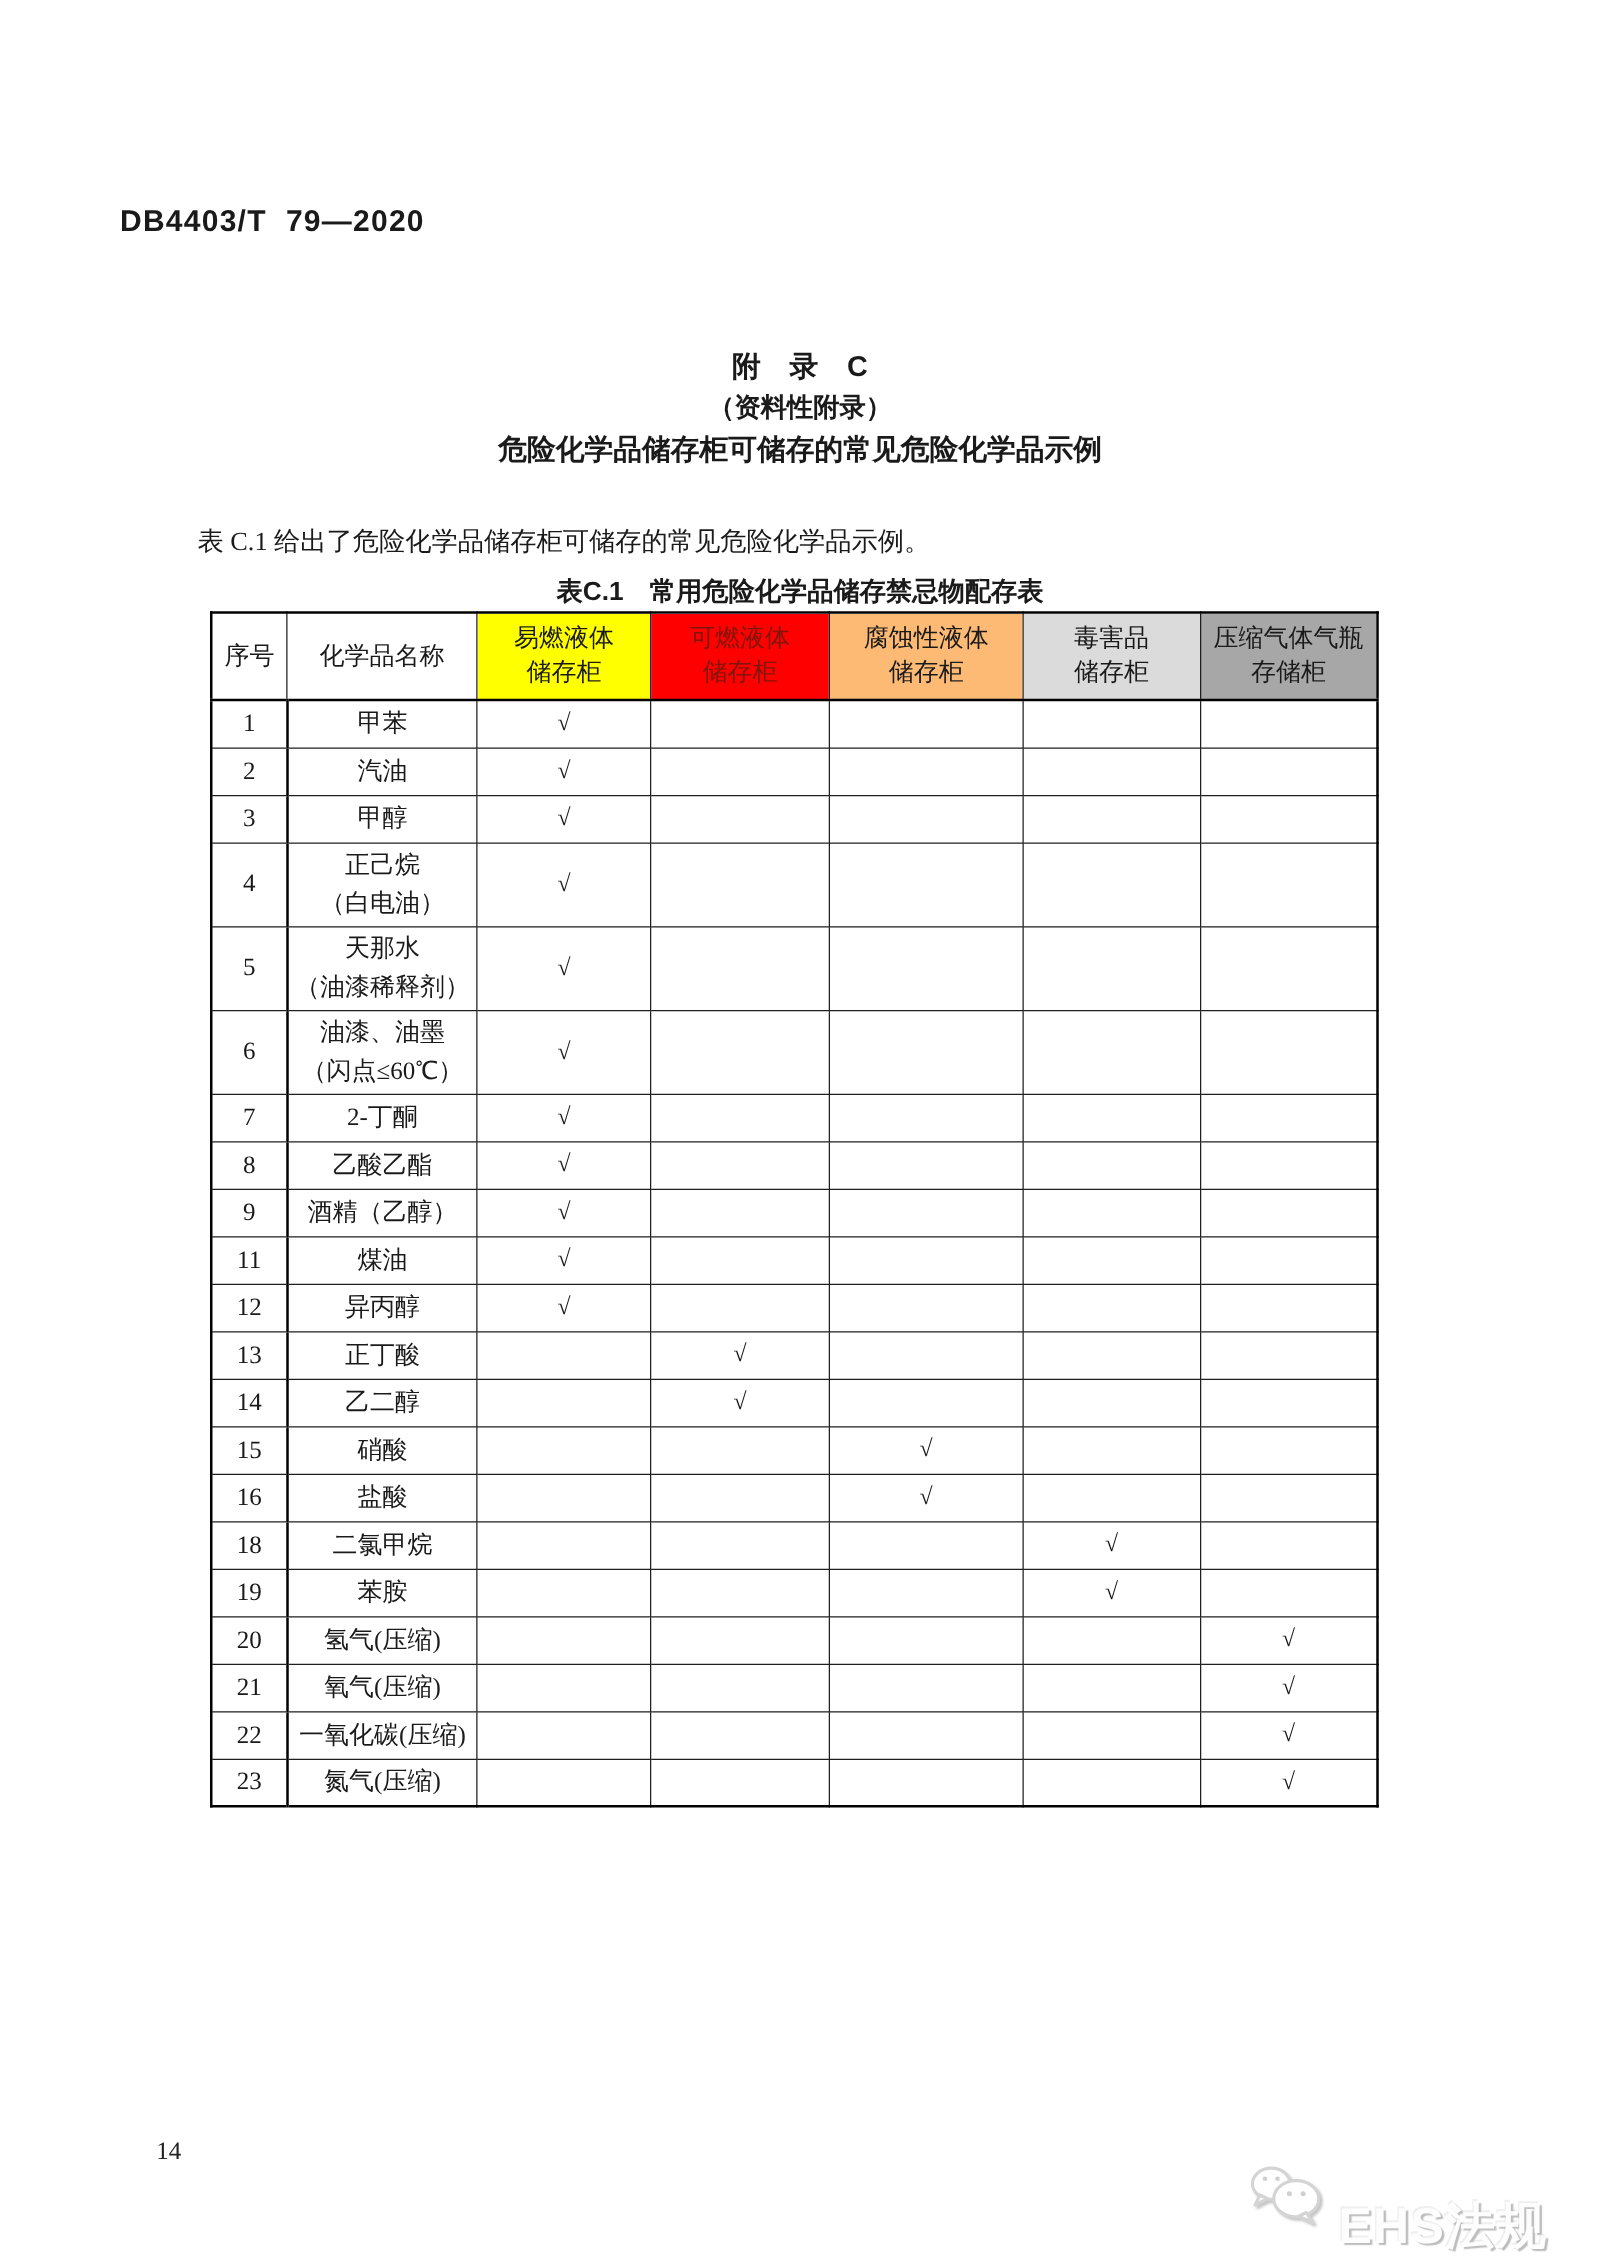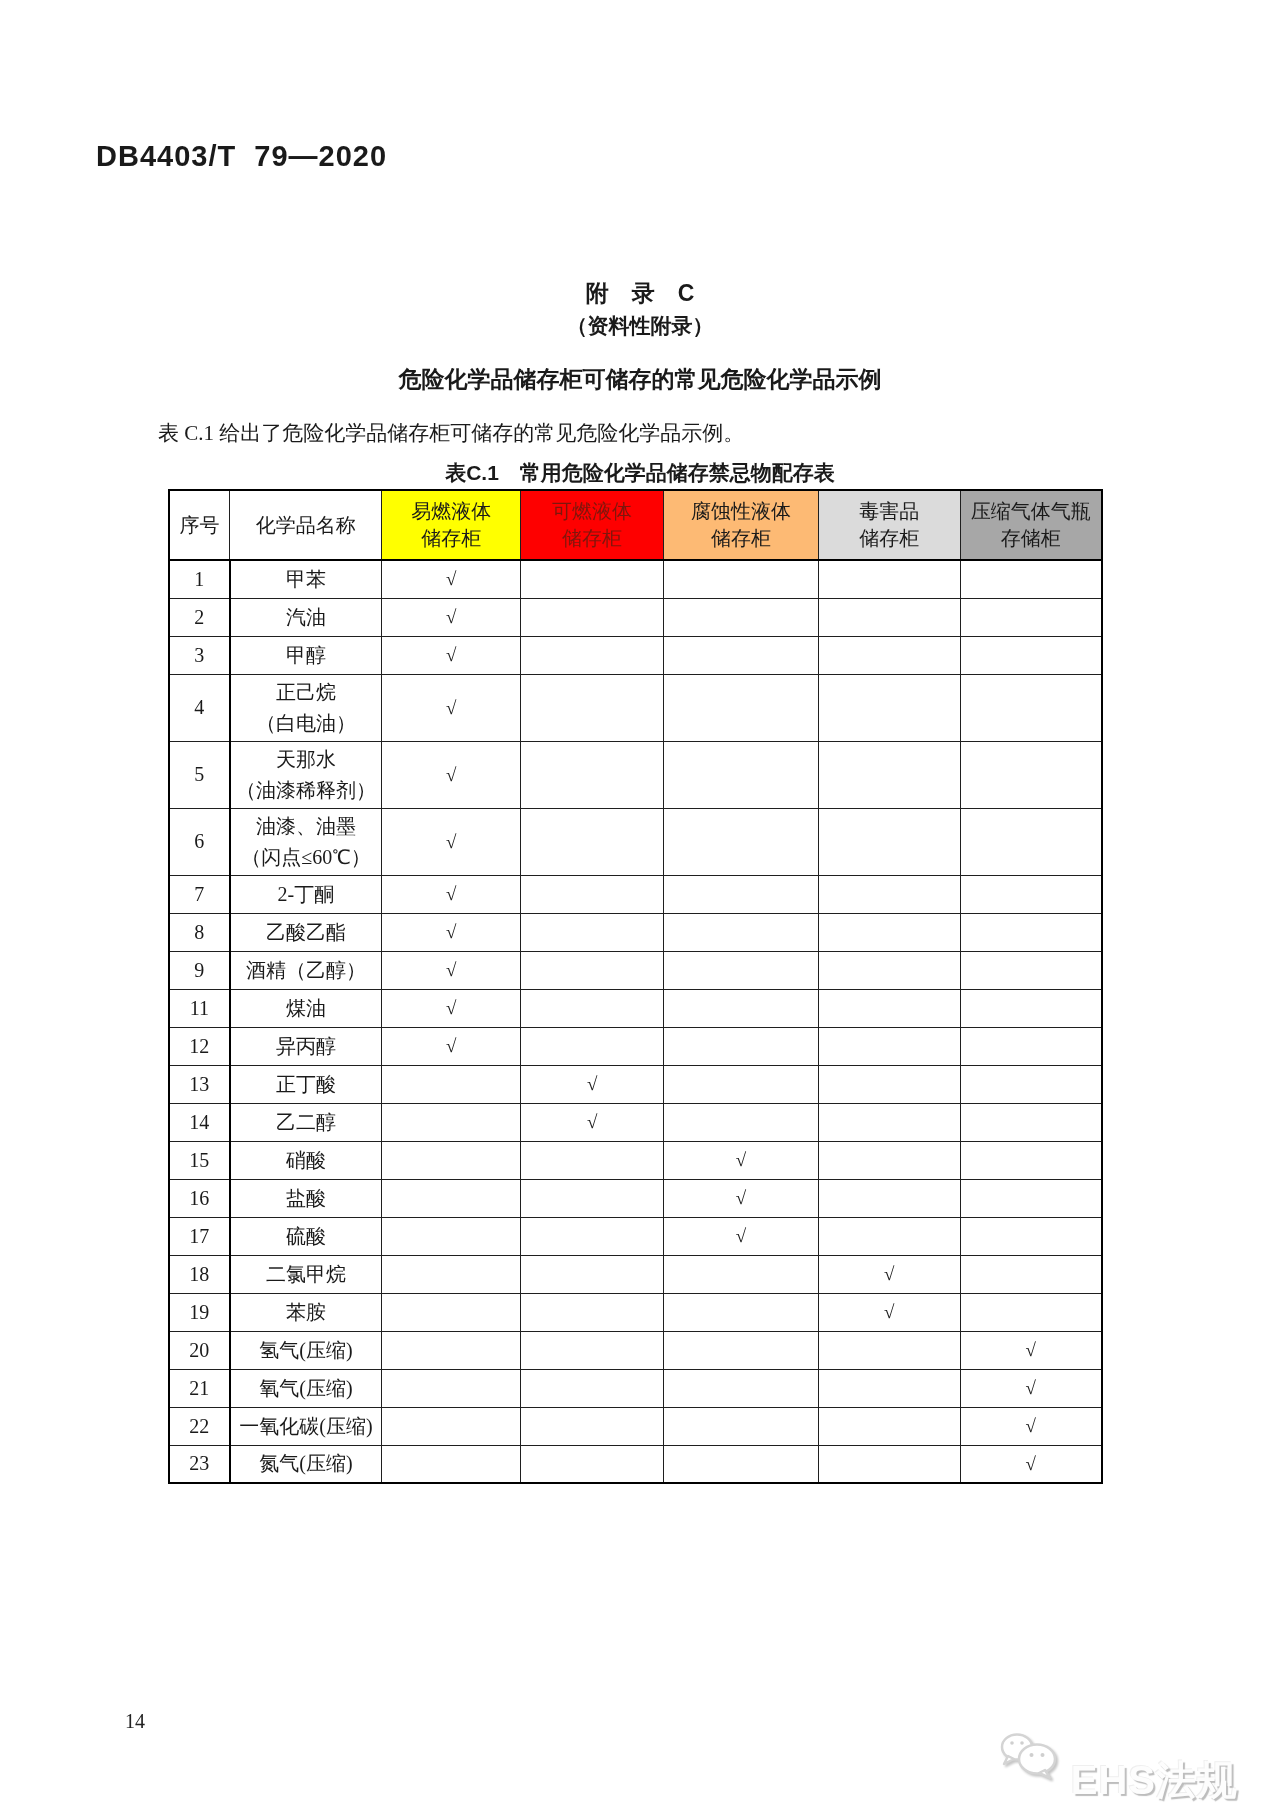--- a/index.html
+++ b/index.html
@@ -2,28 +2,28 @@
 <html><head>
 <meta charset="utf-8">
 <style>
   html,body{margin:0;padding:0;}
   body{
     width:1280px;height:1810px;background:#ffffff;position:relative;
     font-family:"Liberation Serif", serif;color:#111;
     -webkit-font-smoothing:antialiased;
   }
   .doc-code{
-    position:absolute;left:96px;top:140px;
+    position:absolute;left:96px;top:164px;
     font-family:"Liberation Sans", sans-serif;font-weight:bold;
-    font-size:29px;letter-spacing:1px;color:#1a1a1a;white-space:pre;
+    font-size:24px;letter-spacing:1px;color:#1a1a1a;white-space:pre;
   }
   .center-line{position:absolute;left:0;width:1280px;text-align:center;color:#1a1a1a;}
   .heading{top:278px;font-family:"Liberation Sans", sans-serif;font-weight:bold;font-size:23px;}
   .subheading{top:312px;font-family:"Liberation Sans", sans-serif;font-weight:bold;font-size:21px;}
-  .app-title{top:344px;font-family:Liberation Sans, sans-serif;font-weight:bold;font-size:23px;margin-top:20px;}
+  .app-title{top:344px;font-family:Liberation Sans, sans-serif;font-weight:bold;font-size:23px;}
   .intro{
     position:absolute;left:143px;top:404px;margin:15px;
     font-size:21px;color:#1a1a1a;
   }
   .caption{top:459px;font-family:"Liberation Sans", sans-serif;font-weight:bold;font-size:21px;}
   table.storage{
     position:absolute;left:168px;top:489px;width:935px;
     border-collapse:collapse;table-layout:fixed;
     border:2px solid #000;
   }
@@ -254,31 +254,20 @@
           <td class="check-cell"></td>
           <td class="check-cell"></td>
           <td class="check-cell">√</td>
           <td class="check-cell"></td>
           <td class="check-cell"></td>
         </tr>
         <tr>
           <td class="no-cell">16</td>
           <td class="name-cell">
             <div>盐酸</div>
-          </td>
-          <td class="check-cell"></td>
-          <td class="check-cell"></td>
-          <td class="check-cell">√</td>
-          <td class="check-cell"></td>
-          <td class="check-cell"></td>
-        </tr>
-        <tr>
-          <td class="no-cell">17</td>
-          <td class="name-cell">
-            <div>硫酸</div>
           </td>
           <td class="check-cell"></td>
           <td class="check-cell"></td>
           <td class="check-cell">√</td>
           <td class="check-cell"></td>
           <td class="check-cell"></td>
         </tr>
         <tr>
           <td class="no-cell">18</td>
           <td class="name-cell">

